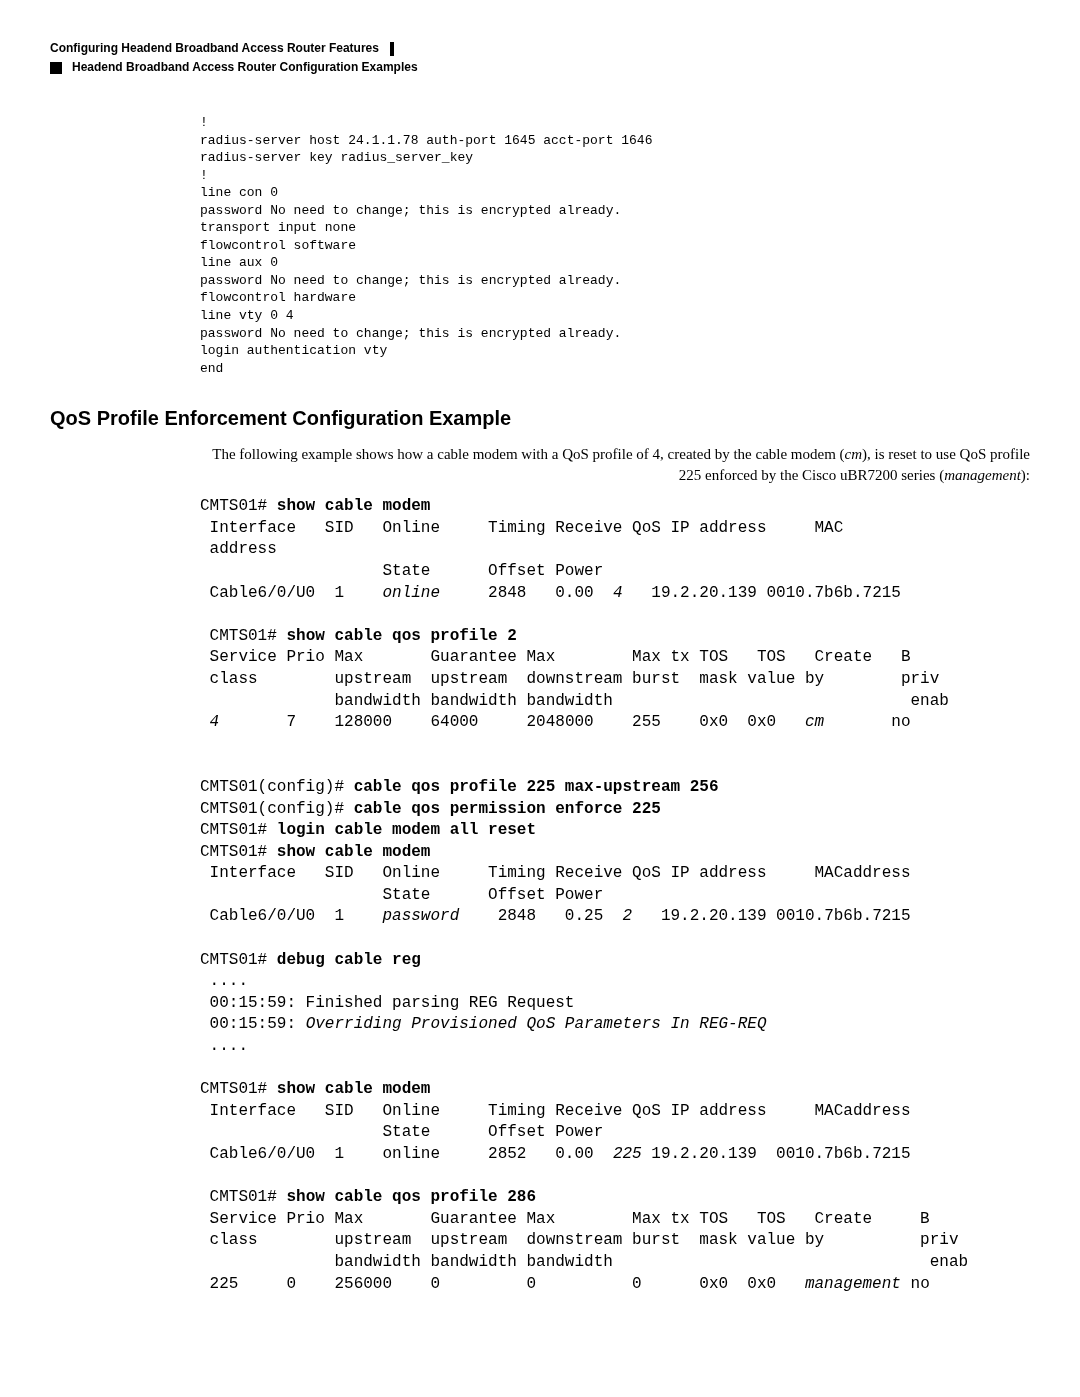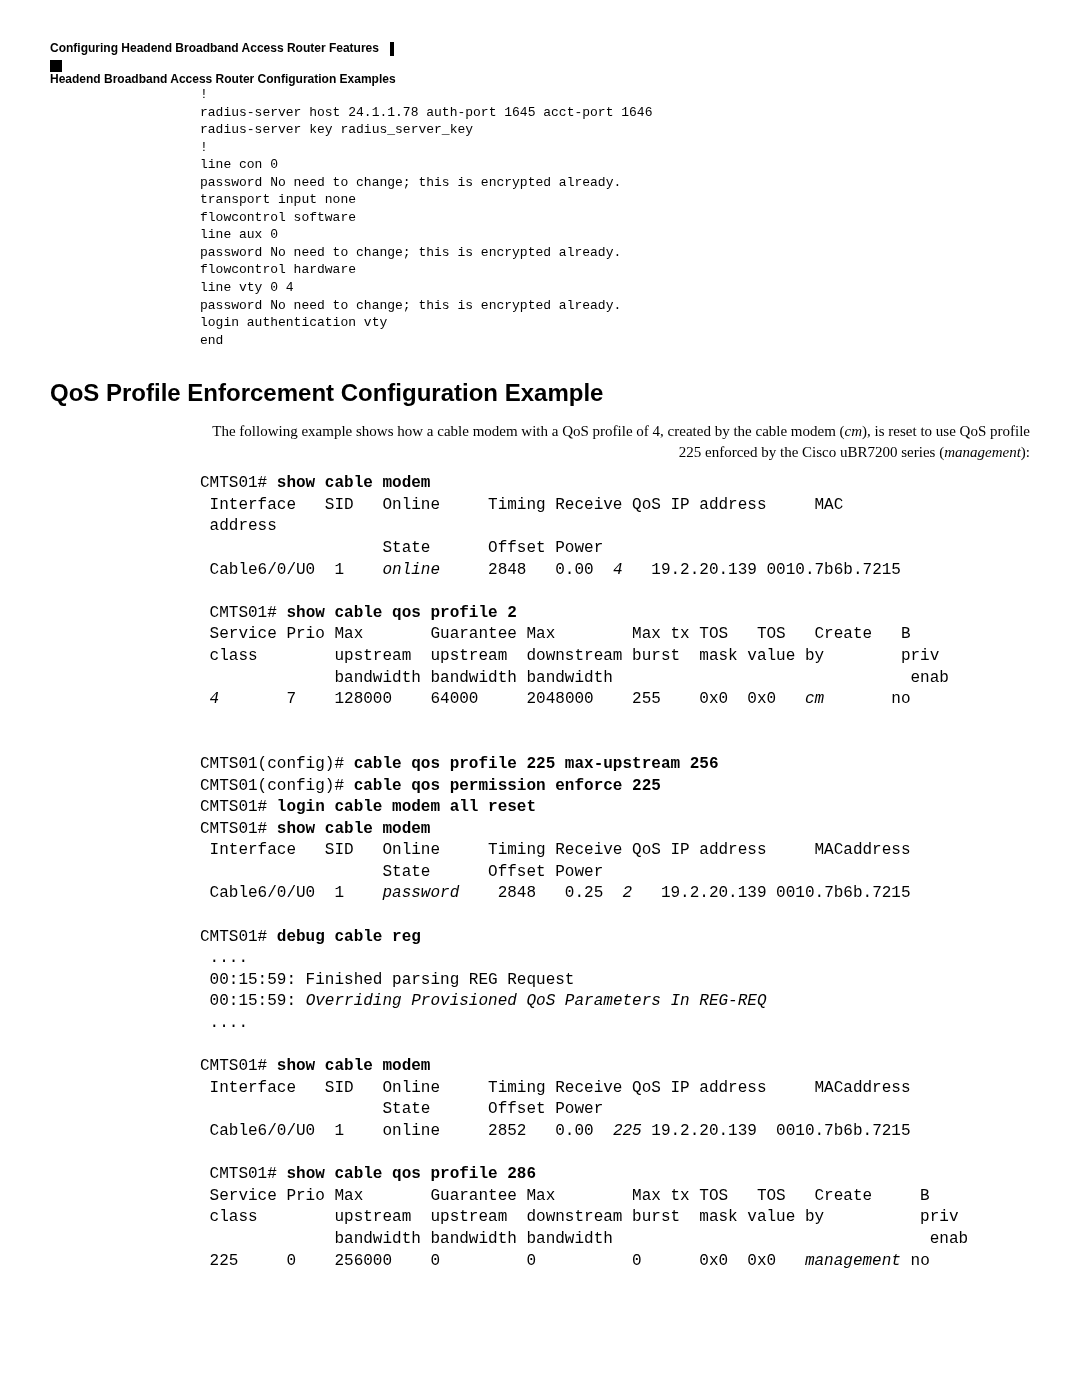--- a/index.html
+++ b/index.html
@@ -28,22 +28,22 @@
   .top-right-line {
     display: inline-block;
     vertical-align: middle;
     margin-left: 8px;
     width: 4px;
     height: 14px;
     background: #000;
   }
   .sub-header-row {
     display: flex;
-    align-items: flex-start;
-    flex-direction: column;
+    align-items: flex-end;
+    margin-bottom: 40px;
   }
   .sub-header-square {
     width: 12px;
     height: 12px;
     background: #000;
     margin-right: 10px;
   }
   .sub-header-text {
     font-family: Arial, Helvetica, sans-serif;
     font-weight: bold;
@@ -52,21 +52,21 @@
   .code-block {
     font-family: "Courier New", Courier, monospace;
     font-size: 13px;
     white-space: pre;
     line-height: 1.35;
     margin-left: 150px;
     margin-bottom: 30px;
   }
   h2.section-title {
     font-family: Arial, Helvetica, sans-serif;
-    font-size: 24px;
+    font-size: 20px;
     font-weight: bold;
     margin: 14px 0 14px 0;
   }
   .body-text {
     font-family: "Times New Roman", Times, serif;
     font-size: 15px;
     margin-left: 150px;
     margin-bottom: 10px;
     line-height: 1.4;
     text-align: right;

